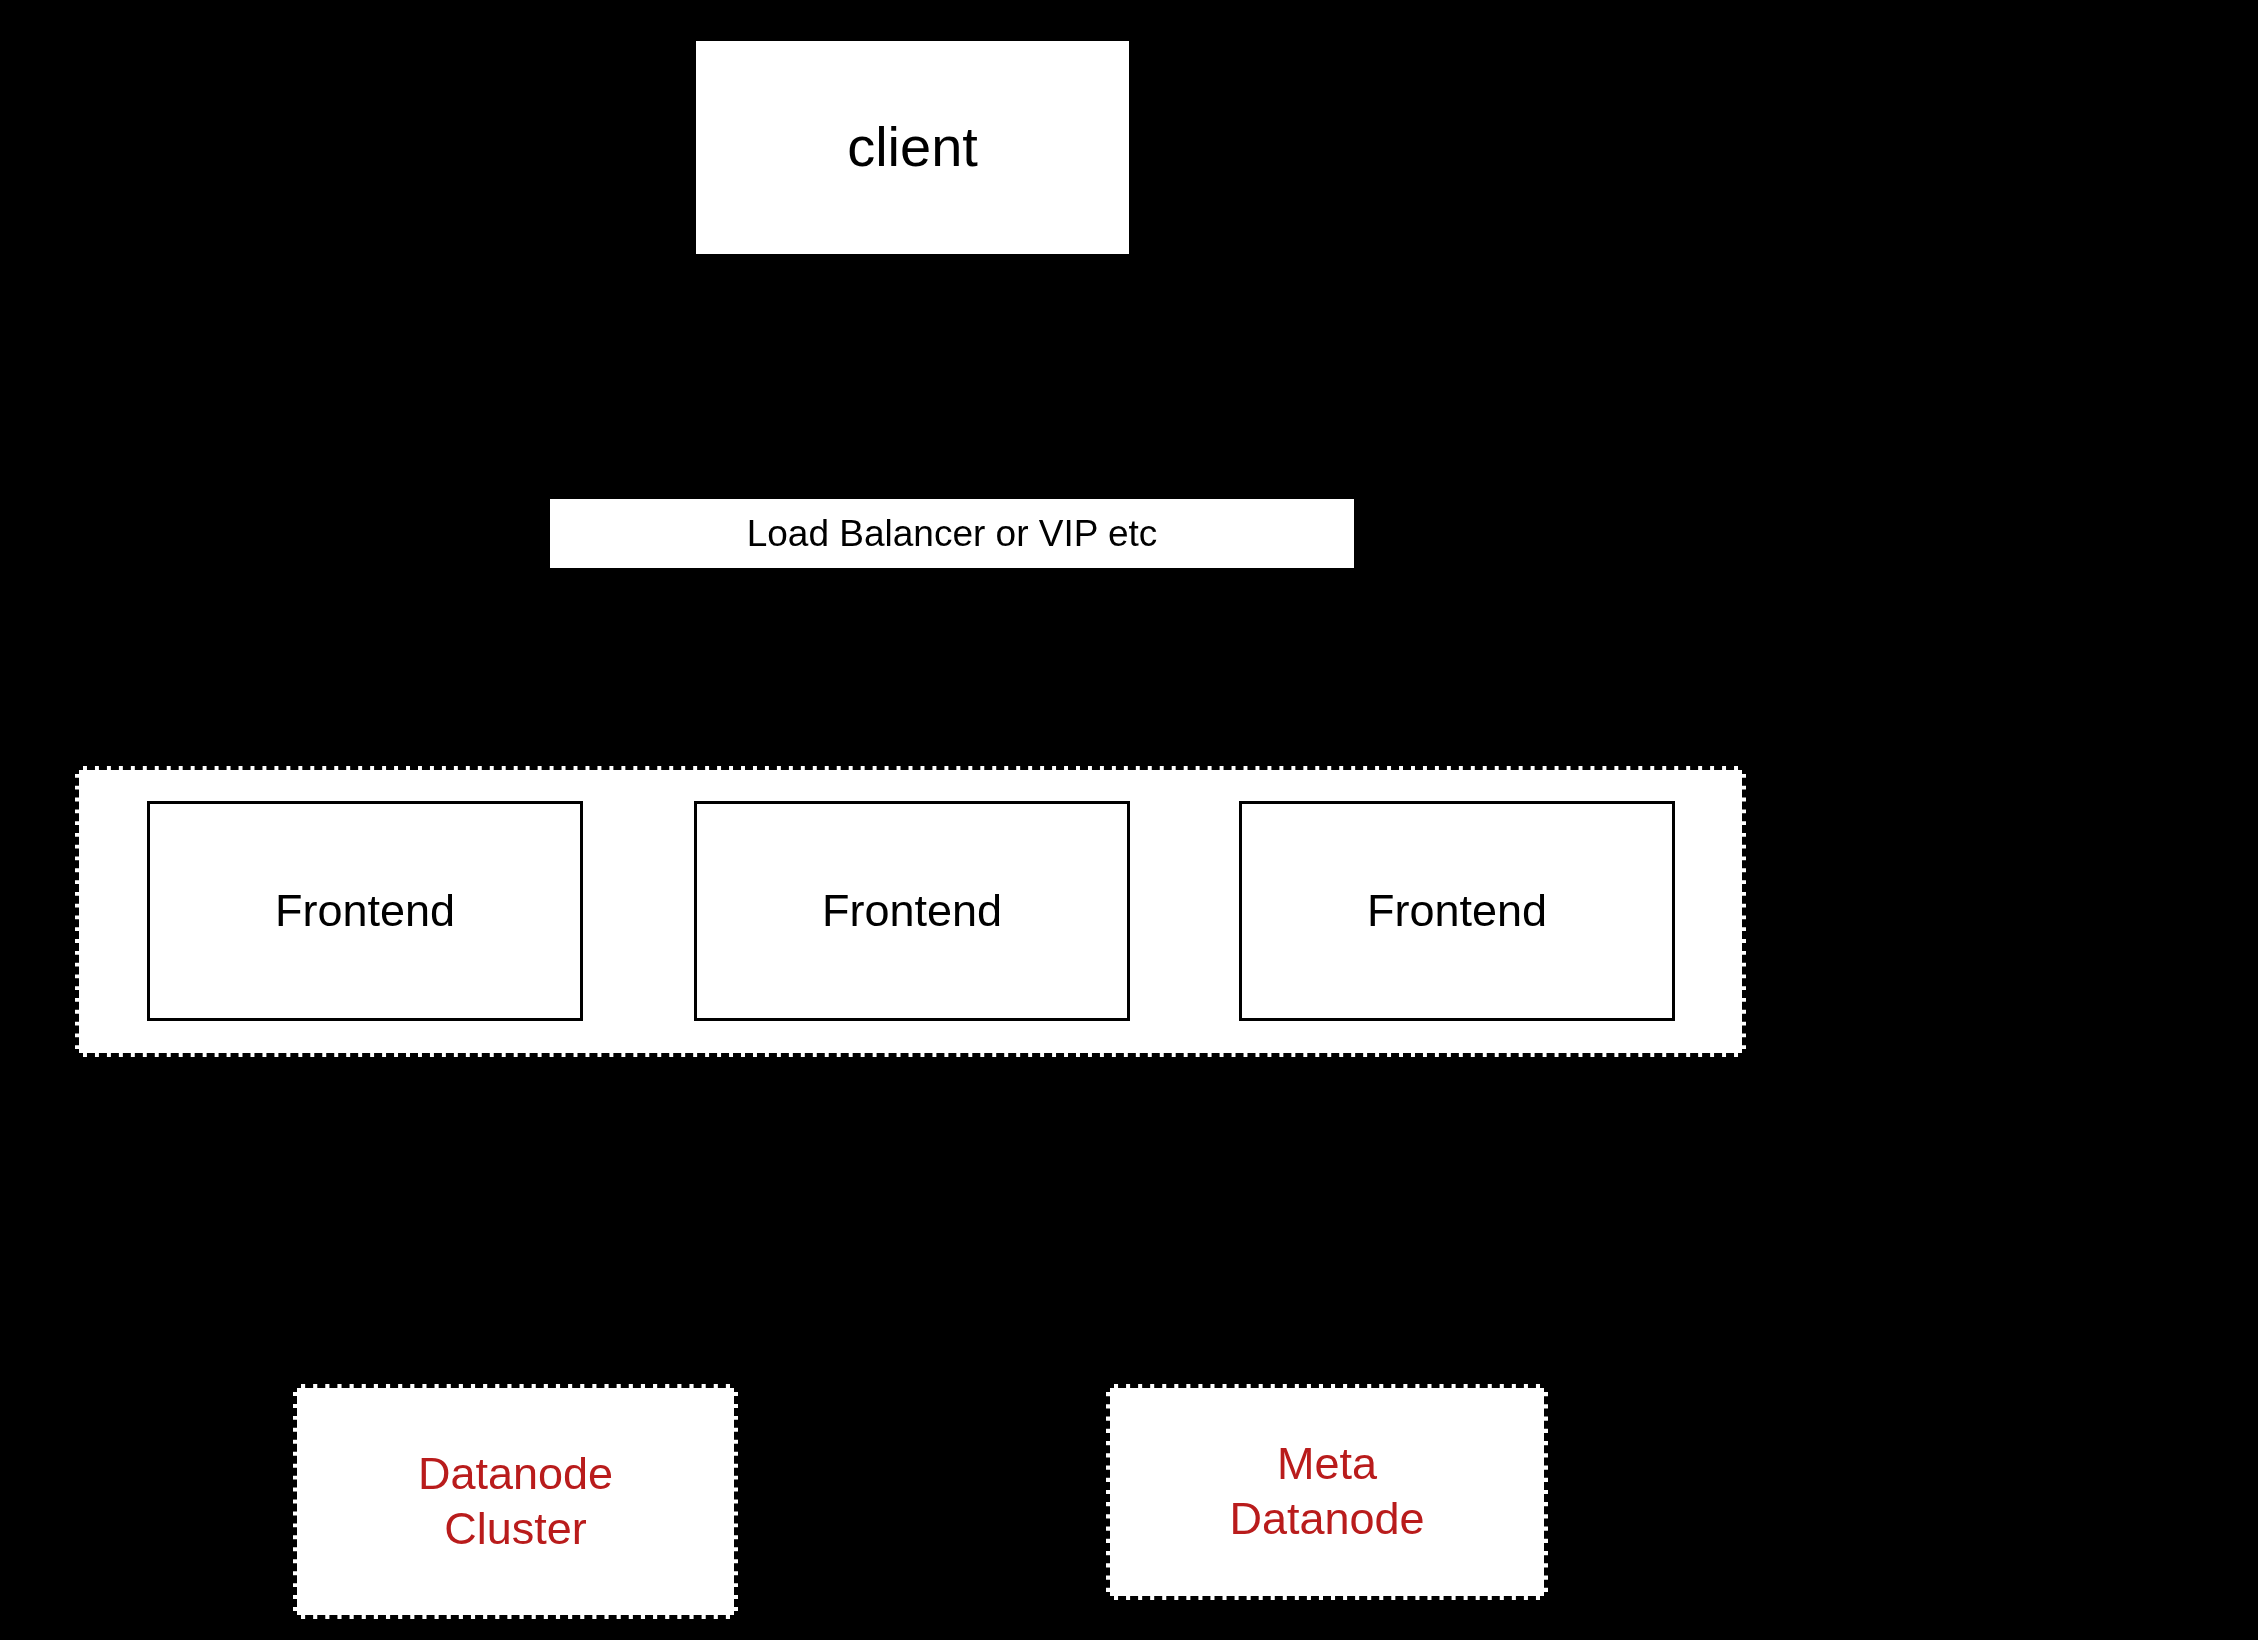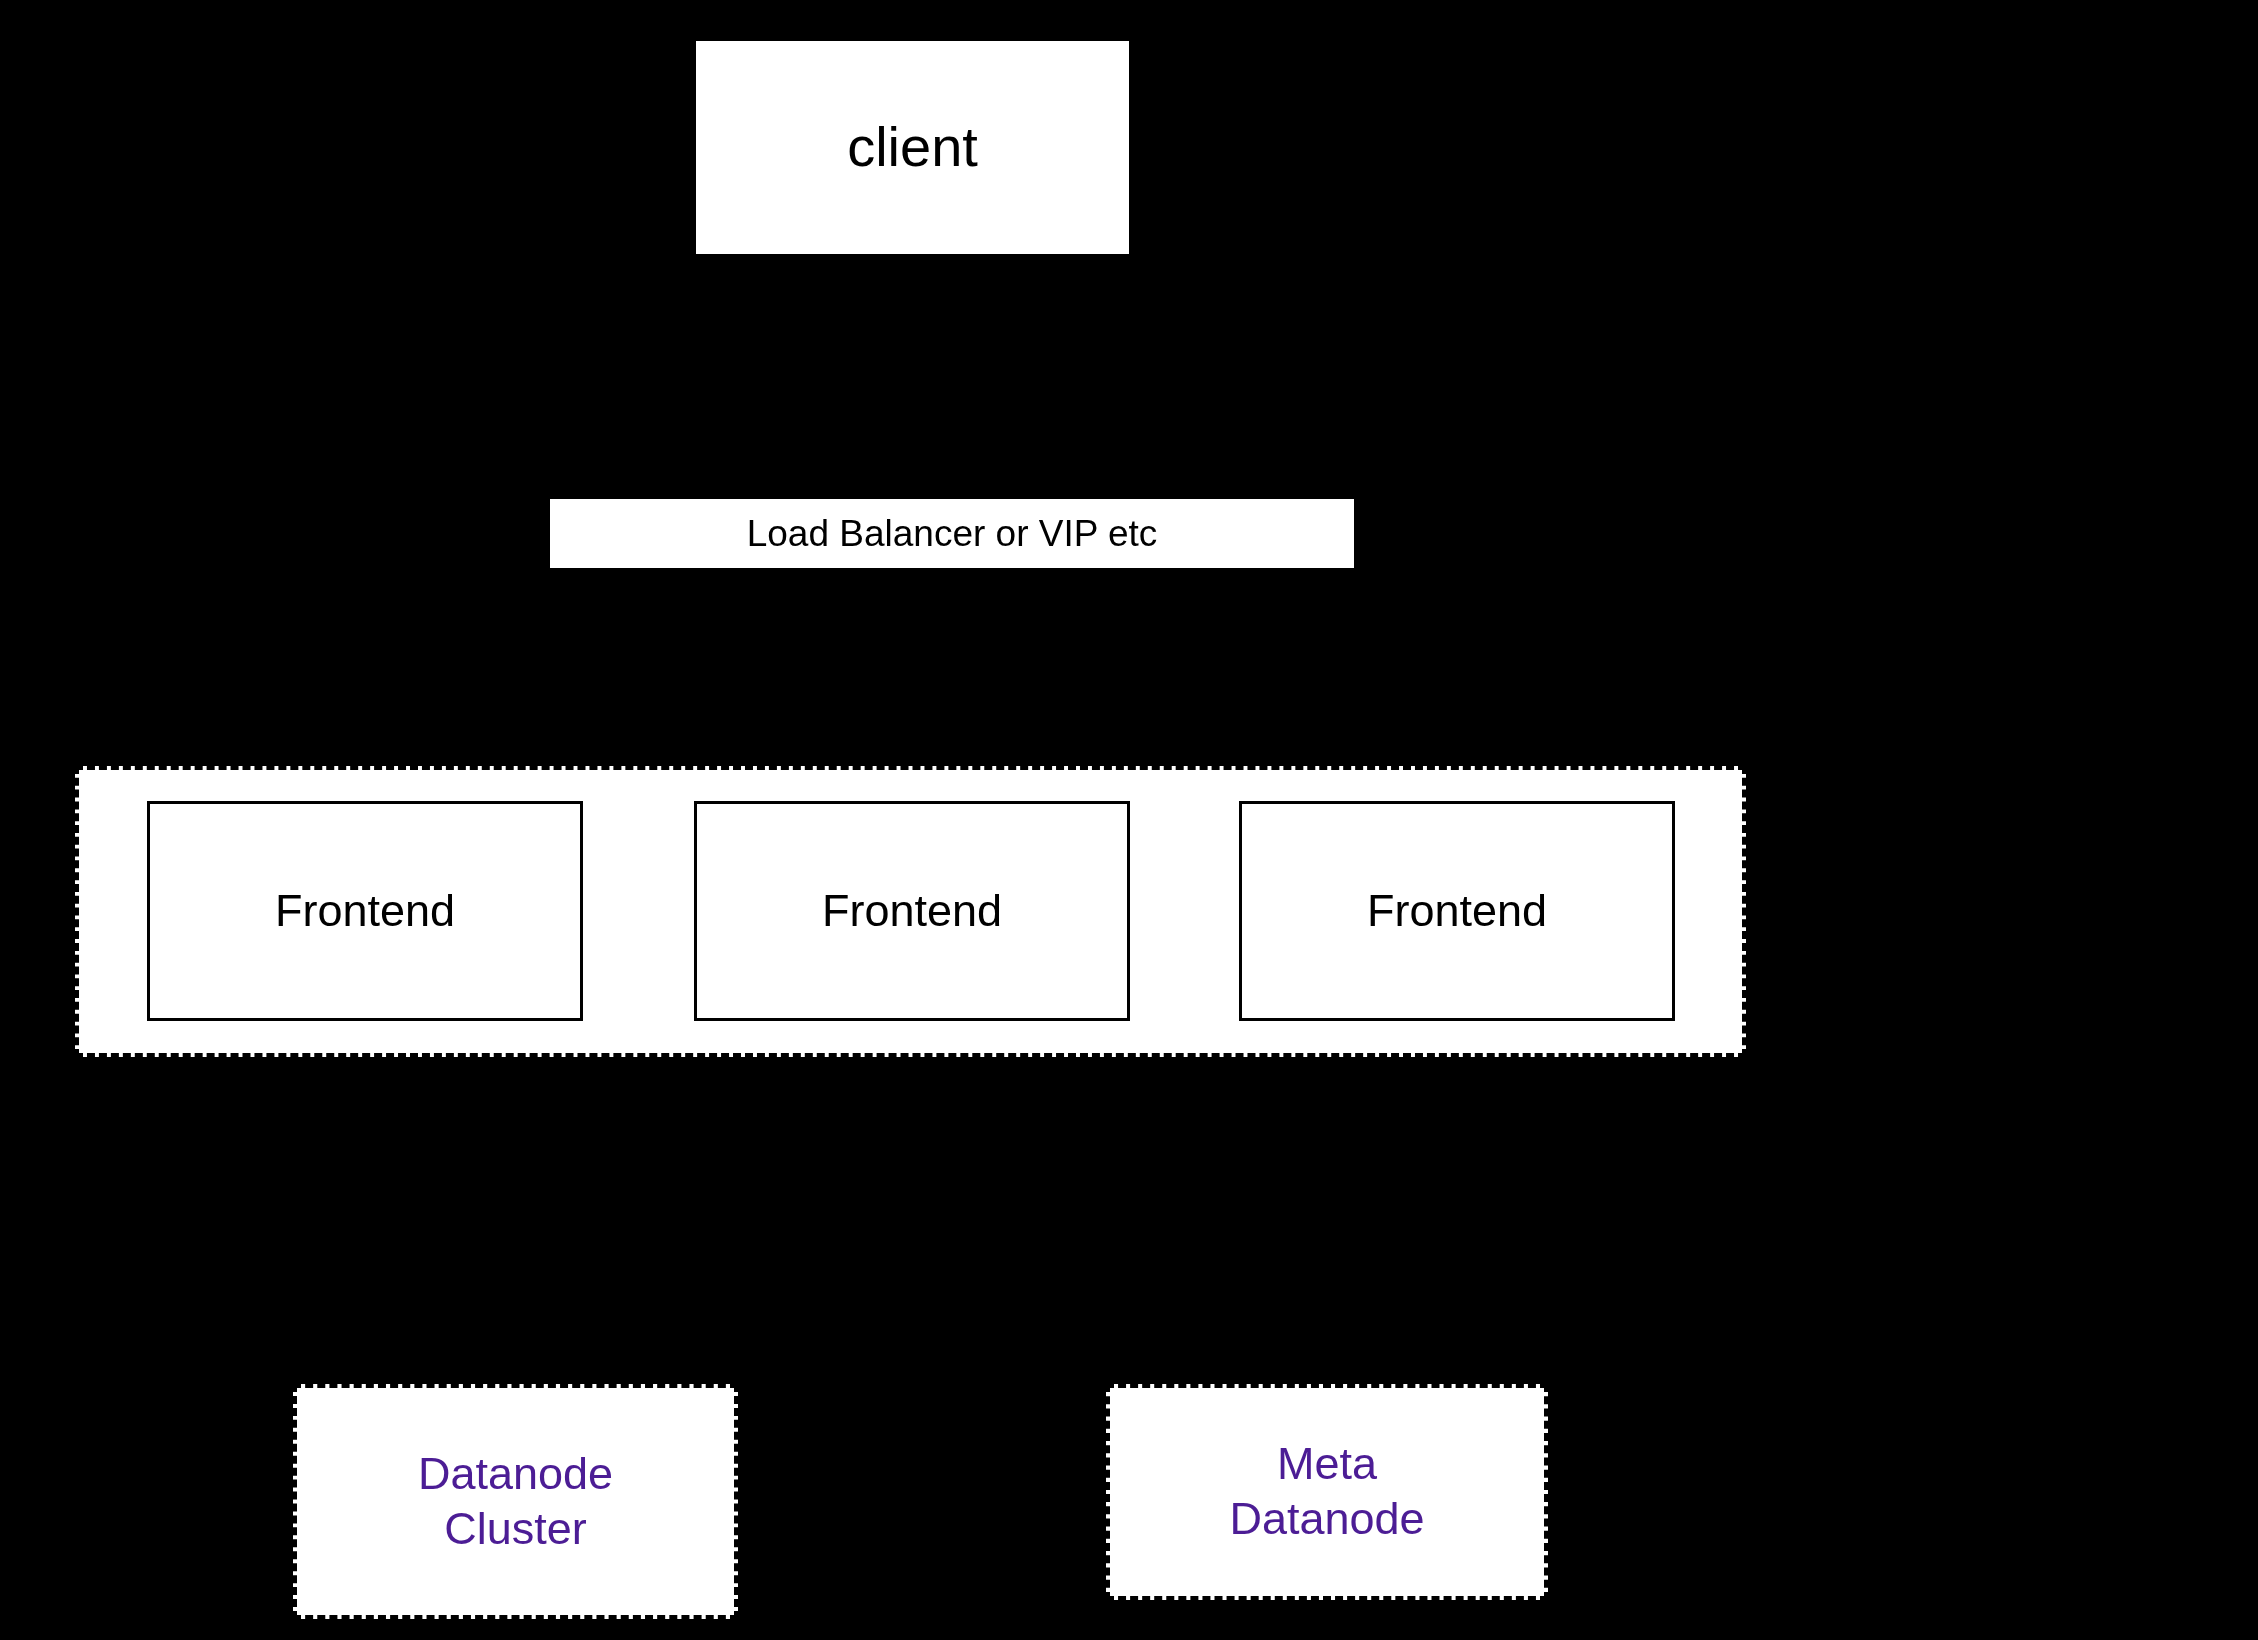--- a/index.html
+++ b/index.html
@@ -83,21 +83,21 @@
   .dashed-cluster {
     position: absolute;
     box-sizing: border-box;
     background: #ffffff;
     border: 4.5px dashed #000000;
     display: flex;
     align-items: center;
     justify-content: center;
     text-align: center;
     font-size: 45px;
-    color: #4c1d95;
+    color: #b91c1c;
     line-height: 1.22;
     white-space: pre-line;
   }
   #datanode-cluster {
     left: 293px;
     top: 1384px;
     width: 445px;
     height: 235px;
   }
   #meta-cluster {

